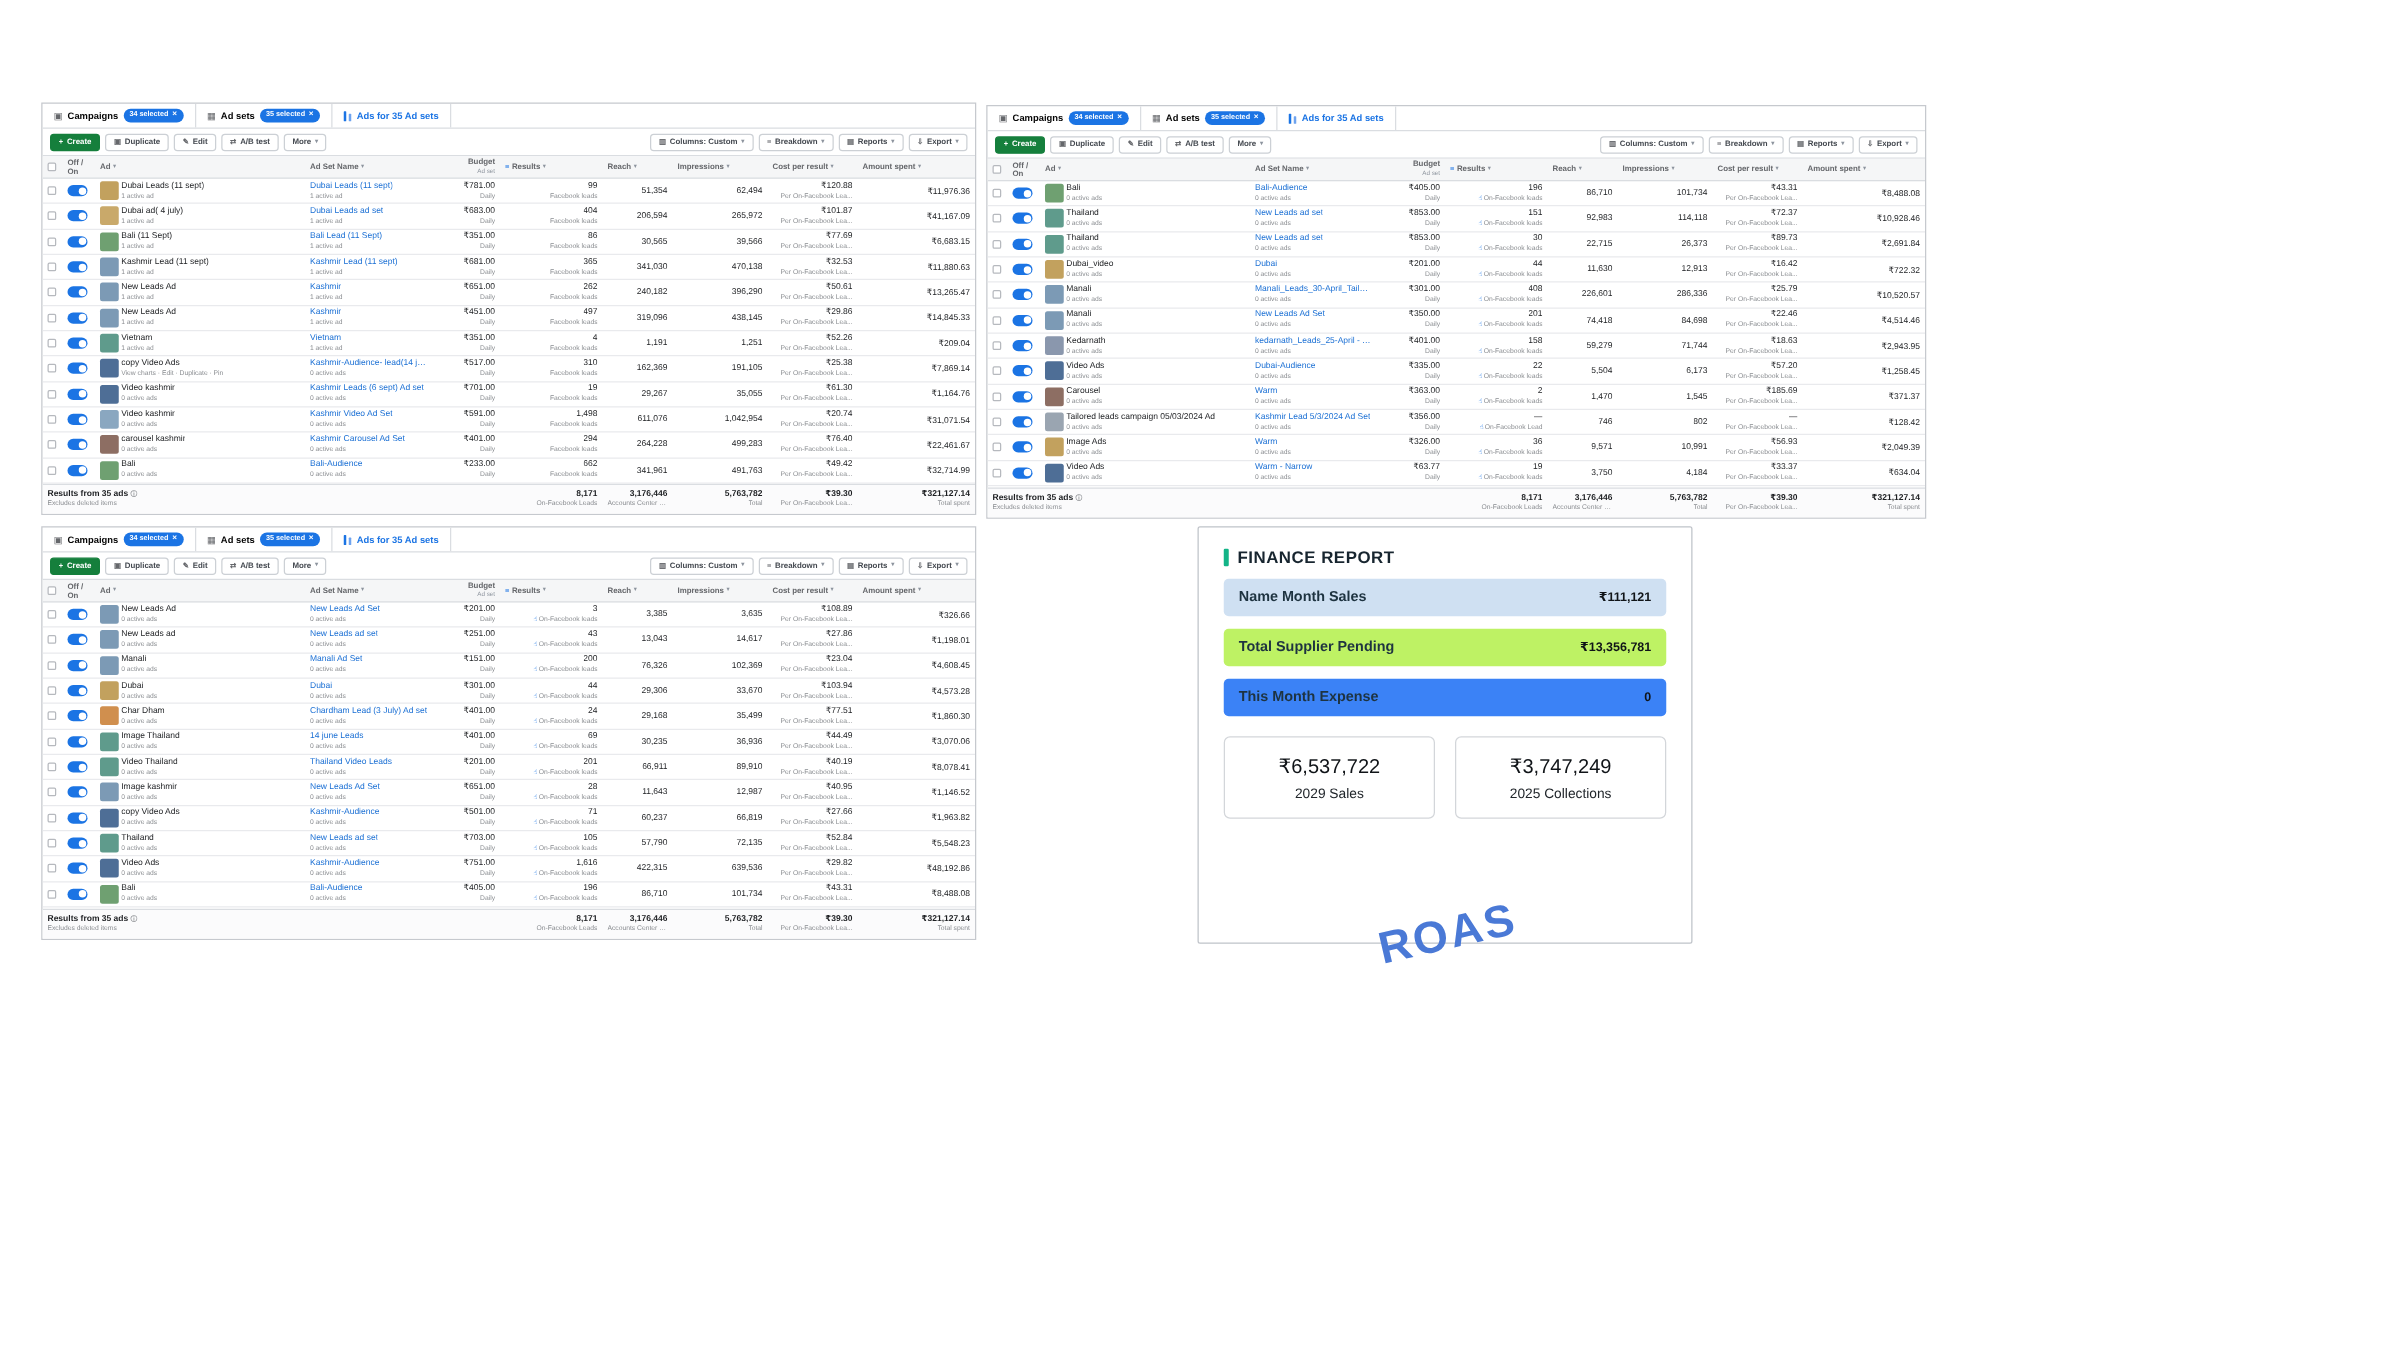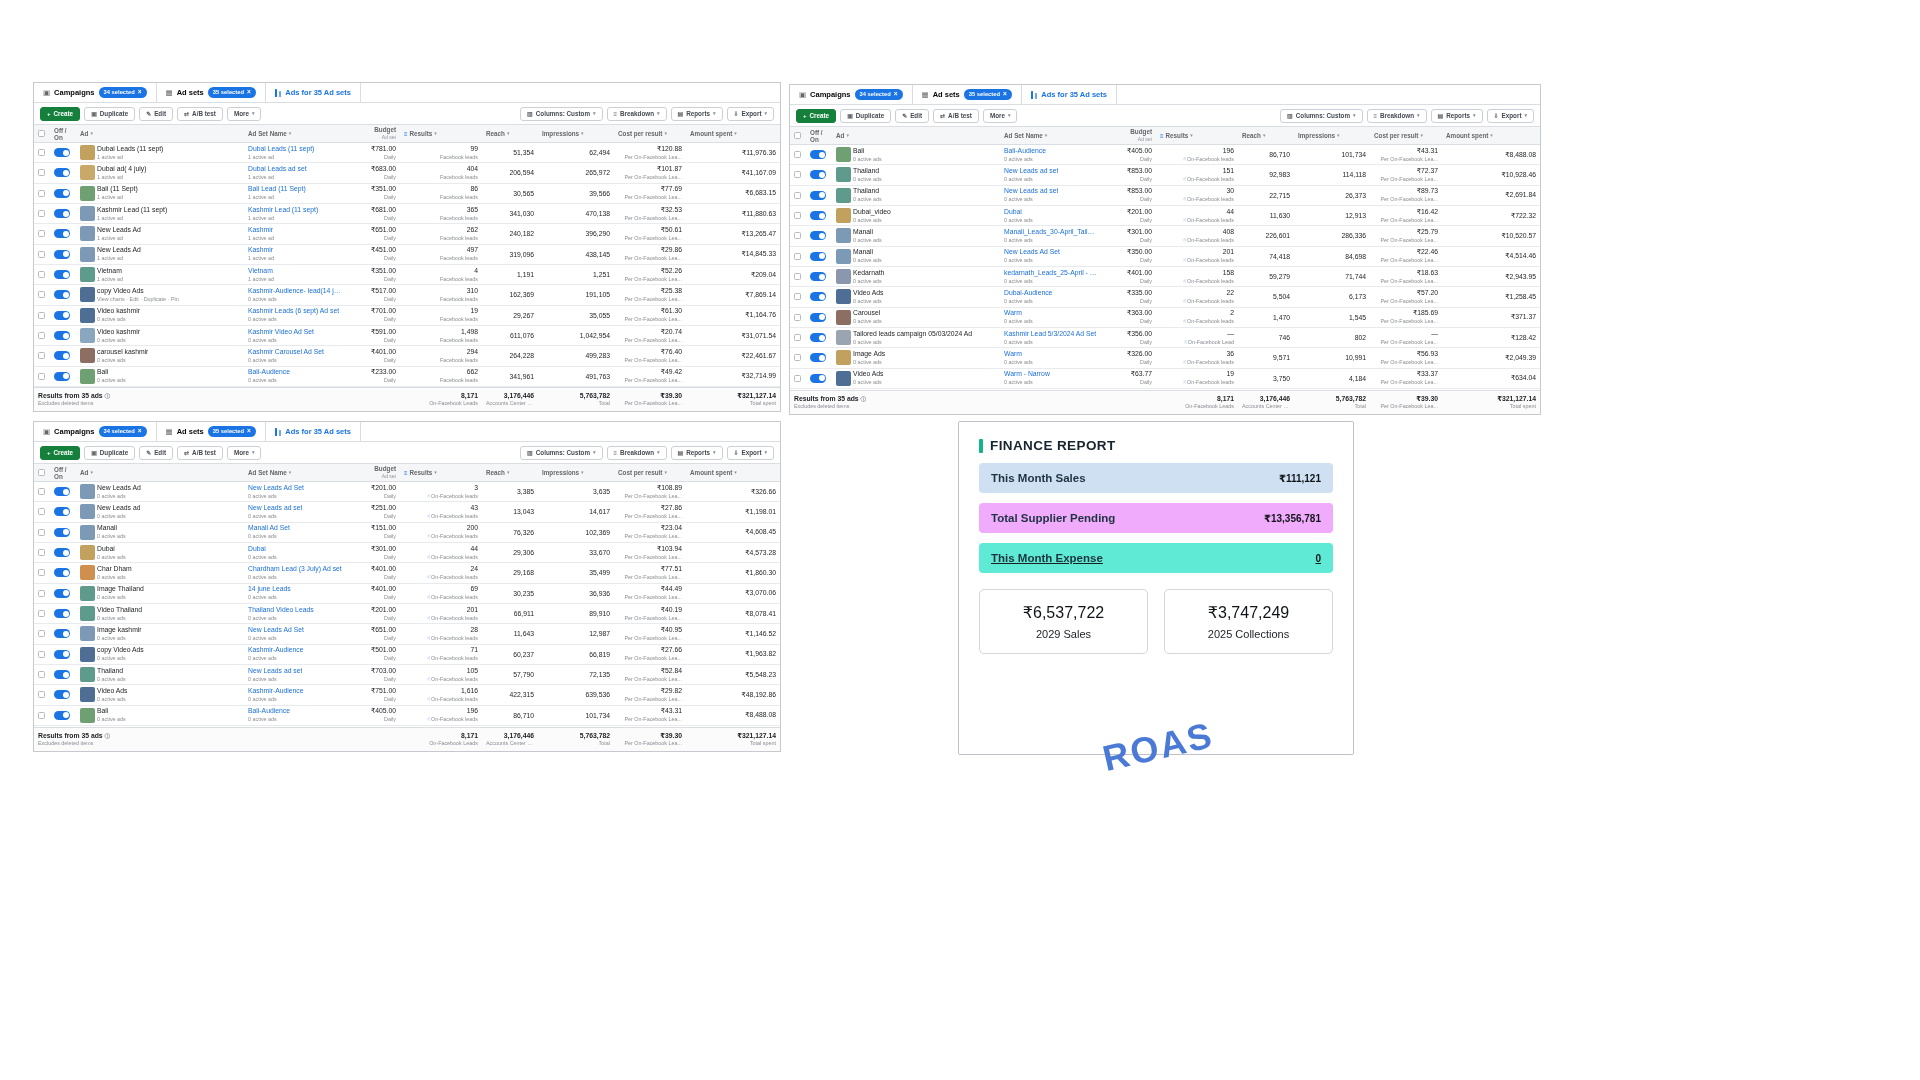--- a/index.html
+++ b/index.html
@@ -2403,32 +2403,32 @@
   </section>
 </div>
 
 <aside class="finance">
   <div class="f-title">
     <span class="f-accent"></span>
     <span>FINANCE REPORT</span>
   </div>
   <div class="f-rows">
   <div class="f-row" style="background: rgb(207, 224, 242);">
-    <span class="f-label">This Month Sales</span>
+    <span class="f-label">Name Month Sales</span>
     <span class="f-value">₹111,121</span>
   </div>
 
 
 
-  <div class="f-row" style="background: #f0abfc;">
+  <div class="f-row" style="background: #bef264;">
     <span class="f-label">Total Supplier Pending</span>
     <span class="f-value">₹13,356,781</span>
   </div>
 
-  <div class="f-row" style="background: #5eead4; text-decoration: underline;">
+  <div class="f-row" style="background: #3b82f6;">
     <span class="f-label">This Month Expense</span>
     <span class="f-value">0</span>
   </div>
 </div>
   <div class="f-boxes">
   <div class="f-box">
     <div class="f-box-value">₹6,537,722</div>
     <div class="f-box-label">2029 Sales</div>
   </div>
 

